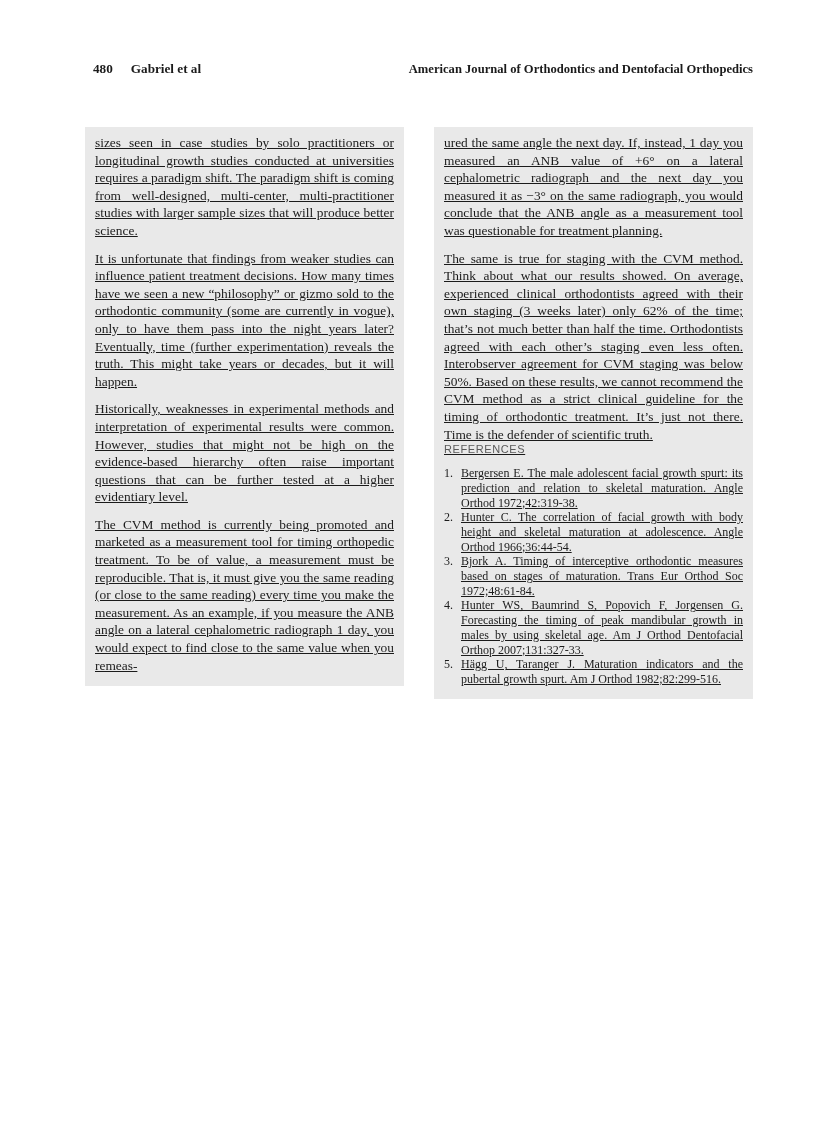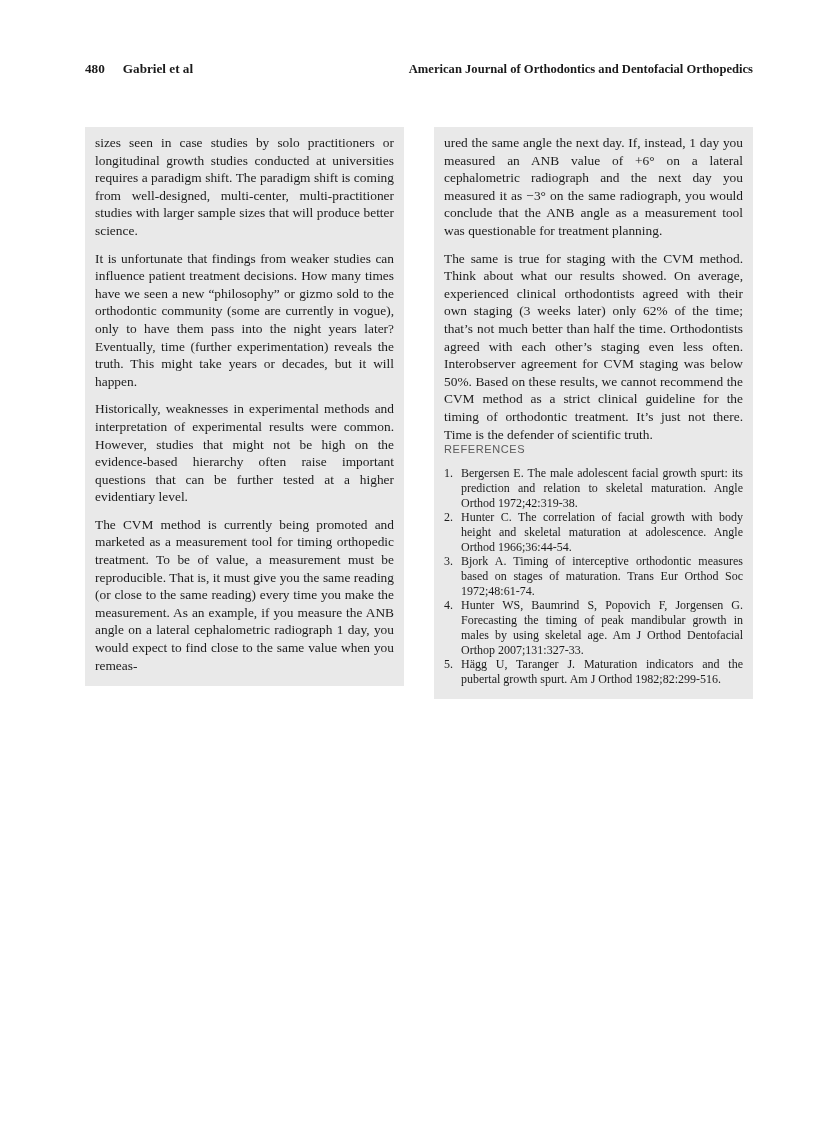--- a/index.html
+++ b/index.html
@@ -15,21 +15,21 @@
     width: 838px;
     height: 1122px;
     background: var(--page-bg);
     font-family: "Liberation Serif", serif;
     color: var(--text);
     overflow: hidden;
   }
   .running-head {
     position: absolute;
     top: 61px;
-    left: 85px;
+    left: 93px;
     right: 85px;
     display: flex;
     justify-content: space-between;
     align-items: flex-start;
     font-weight: bold;
     font-size: 13.2px;
     gap: 40px;
   }
   .head-left { white-space: nowrap; }
   .head-left .pagenum { margin-right: 18px; }
@@ -40,20 +40,21 @@
     margin-left: 9px;
   }
   .columns {
     position: absolute;
     top: 127px;
     left: 85px;
     width: 668px;
     display: flex;
     gap: 30px;
     align-items: flex-start;
+    text-decoration: underline;
   }
   .col {
     width: 319px;
     background: var(--column-bg);
     padding: 7px 10px 12px 10px;
   }
   .col p {
     font-size: 13.4px;
     line-height: 17.6px;
     text-align: justify;
@@ -110,20 +111,20 @@
       <p>The CVM method is currently being promoted and marketed as a measurement tool for timing orthopedic treatment. To be of value, a measurement must be reproducible. That is, it must give you the same reading (or close to the same reading) every time you make the measurement. As an example, if you measure the ANB angle on a lateral cephalometric radiograph 1 day, you would expect to find close to the same value when you remeas-</p>
     </section>
 
     <section class="col">
       <p>ured the same angle the next day. If, instead, 1 day you measured an ANB value of +6° on a lateral cephalometric radiograph and the next day you measured it as −3° on the same radiograph, you would conclude that the ANB angle as a measurement tool was questionable for treatment planning.</p>
       <p>The same is true for staging with the CVM method. Think about what our results showed. On average, experienced clinical orthodontists agreed with their own staging (3 weeks later) only 62% of the time; that’s not much better than half the time. Orthodontists agreed with each other’s staging even less often. Interobserver agreement for CVM staging was below 50%. Based on these results, we cannot recommend the CVM method as a strict clinical guideline for the timing of orthodontic treatment. It’s just not there. Time is the defender of scientific truth.</p>
       <h2 class="refs-heading">REFERENCES</h2>
       <ol class="refs">
         <li>Bergersen E. The male adolescent facial growth spurt: its prediction and relation to skeletal maturation. Angle Orthod 1972;42:319-38.</li>
         <li>Hunter C. The correlation of facial growth with body height and skeletal maturation at adolescence. Angle Orthod 1966;36:44-54.</li>
-        <li>Bjork A. Timing of interceptive orthodontic measures based on stages of maturation. Trans Eur Orthod Soc 1972;48:61-74.</li>
+        <li>Bjork A. Timing of interceptive orthodontic measures based on stages of maturation. Trans Eur Orthod Soc 1972;48:61-84.</li>
         <li>Hunter WS, Baumrind S, Popovich F, Jorgensen G. Forecasting the timing of peak mandibular growth in males by using skeletal age. Am J Orthod Dentofacial Orthop 2007;131:327-33.</li>
         <li>Hägg U, Taranger J. Maturation indicators and the pubertal growth spurt. Am J Orthod 1982;82:299-516.</li>
       </ol>
     </section>
 
   </main>
 </div>
 
 </body></html>

